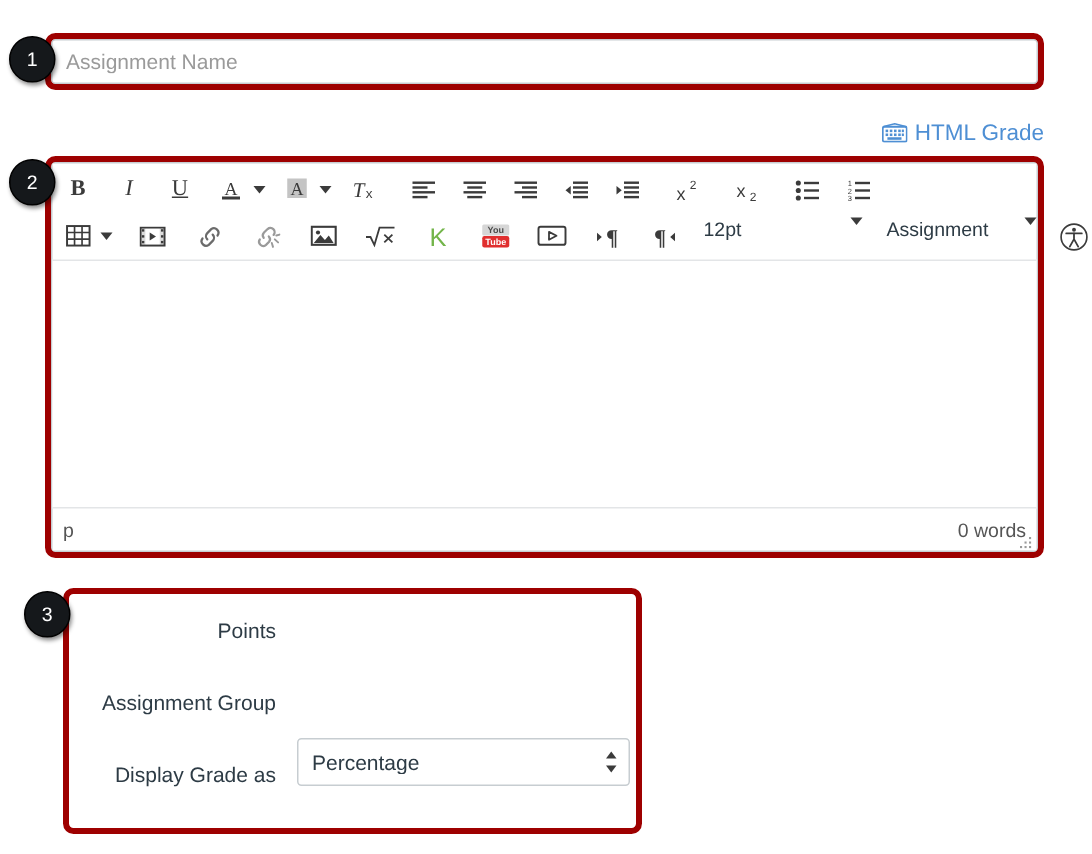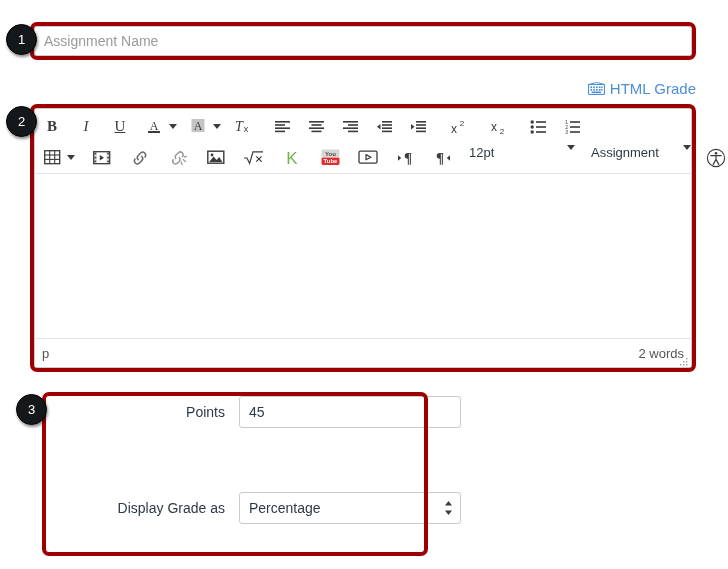--- a/index.html
+++ b/index.html
@@ -165,24 +165,23 @@
   }
 
   
   .form {
     position: absolute;
     left: 46px; top: 396px;
     width: 430px;
   }
   .form-row {
     display: flex;
-    align-items: center;
+    align-items: flex-end;
     margin-bottom: 16px;
     height: 32px;
-    padding-left: 41px;
   }
   .form-row:last-child { margin-bottom: 0; }
   .form-label {
     width: 152px;
     text-align: right;
     padding-right: 14px;
     font-size: 14px;
     color: #2d3b45;
     box-sizing: border-box;
     white-space: nowrap;
@@ -500,46 +499,44 @@
         <path d="M4.8 7.6 L15.2 7.6" stroke="#3b3b3b" stroke-width="1.2" stroke-linecap="round"></path>
         <path d="M10 7.6 L10 11.4 M10 11.4 L7.2 16.4 M10 11.4 L12.8 16.4" stroke="#3b3b3b" stroke-width="1.2" stroke-linecap="round" fill="none"></path>
       </svg>
     </div>
   </div>
 
   <div class="rce-body"></div>
 
   <div class="rce-status">
     <span>p</span>
-    <span>2 words</span>
+    <span>0 words</span>
     <span class="resize-grip">
       <svg width="11" height="11" viewBox="0 0 11 11">
         <g fill="#9a9a9a">
           <rect x="8" y="2" width="1.4" height="1.4"></rect>
           <rect x="8" y="5" width="1.4" height="1.4"></rect>
           <rect x="5" y="5" width="1.4" height="1.4"></rect>
           <rect x="8" y="8" width="1.4" height="1.4"></rect>
           <rect x="5" y="8" width="1.4" height="1.4"></rect>
           <rect x="2" y="8" width="1.4" height="1.4"></rect>
         </g>
       </svg>
     </span>
   </div>
 </div>
 
 <div class="form">
 
   <div class="form-row">
     <div class="form-label">Points</div>
-    <div class="form-field">
-      <input class="txt-input" type="text" value="45" style="">
-    </div>
   </div>
 
   <div class="form-row">
+    <div class="form-label">Assignment Group</div>
   </div>
 
   <div class="form-row">
     <div class="form-label">Display Grade as</div>
     <div class="form-field">
       <input class="sel-input" type="text" readonly="" value="Percentage" style="">
       <span class="stepper">
         <svg width="9" height="16" viewBox="0 0 9 16">
           <path d="M4.5 1 L8 5.6 L1 5.6 Z" fill="#3b3b3b"></path>
           <path d="M4.5 15 L8 10.4 L1 10.4 Z" fill="#3b3b3b"></path>

